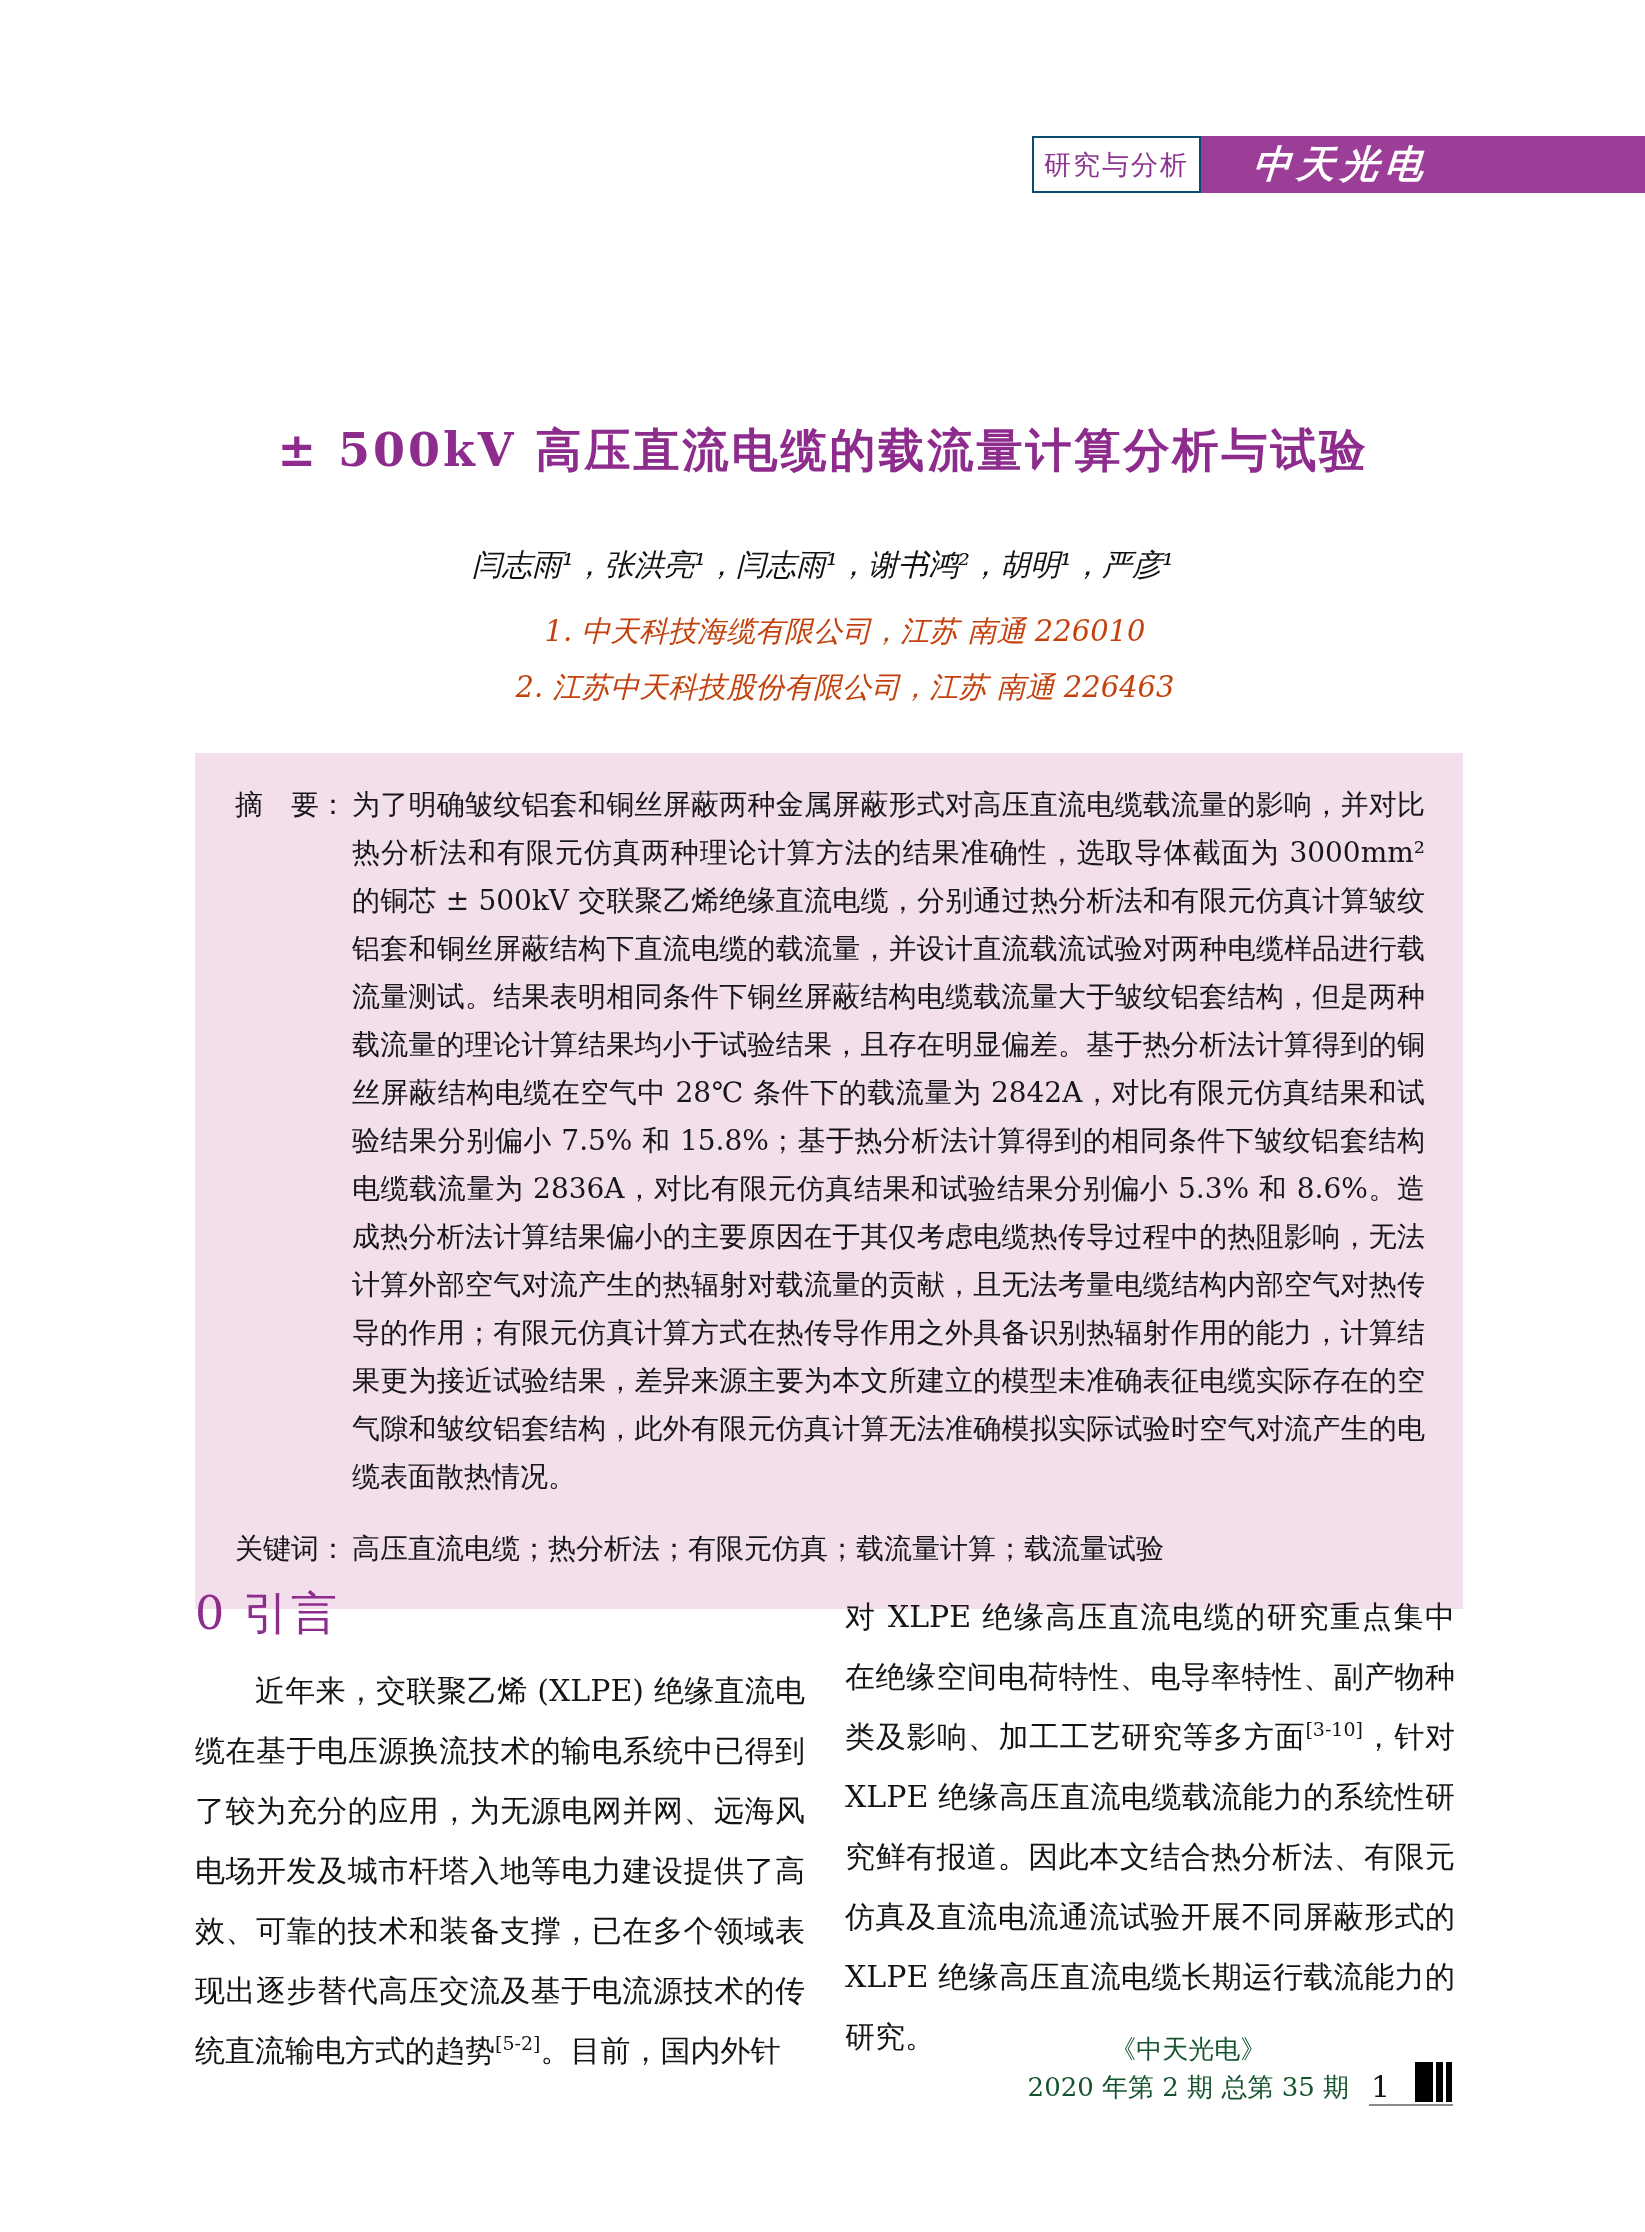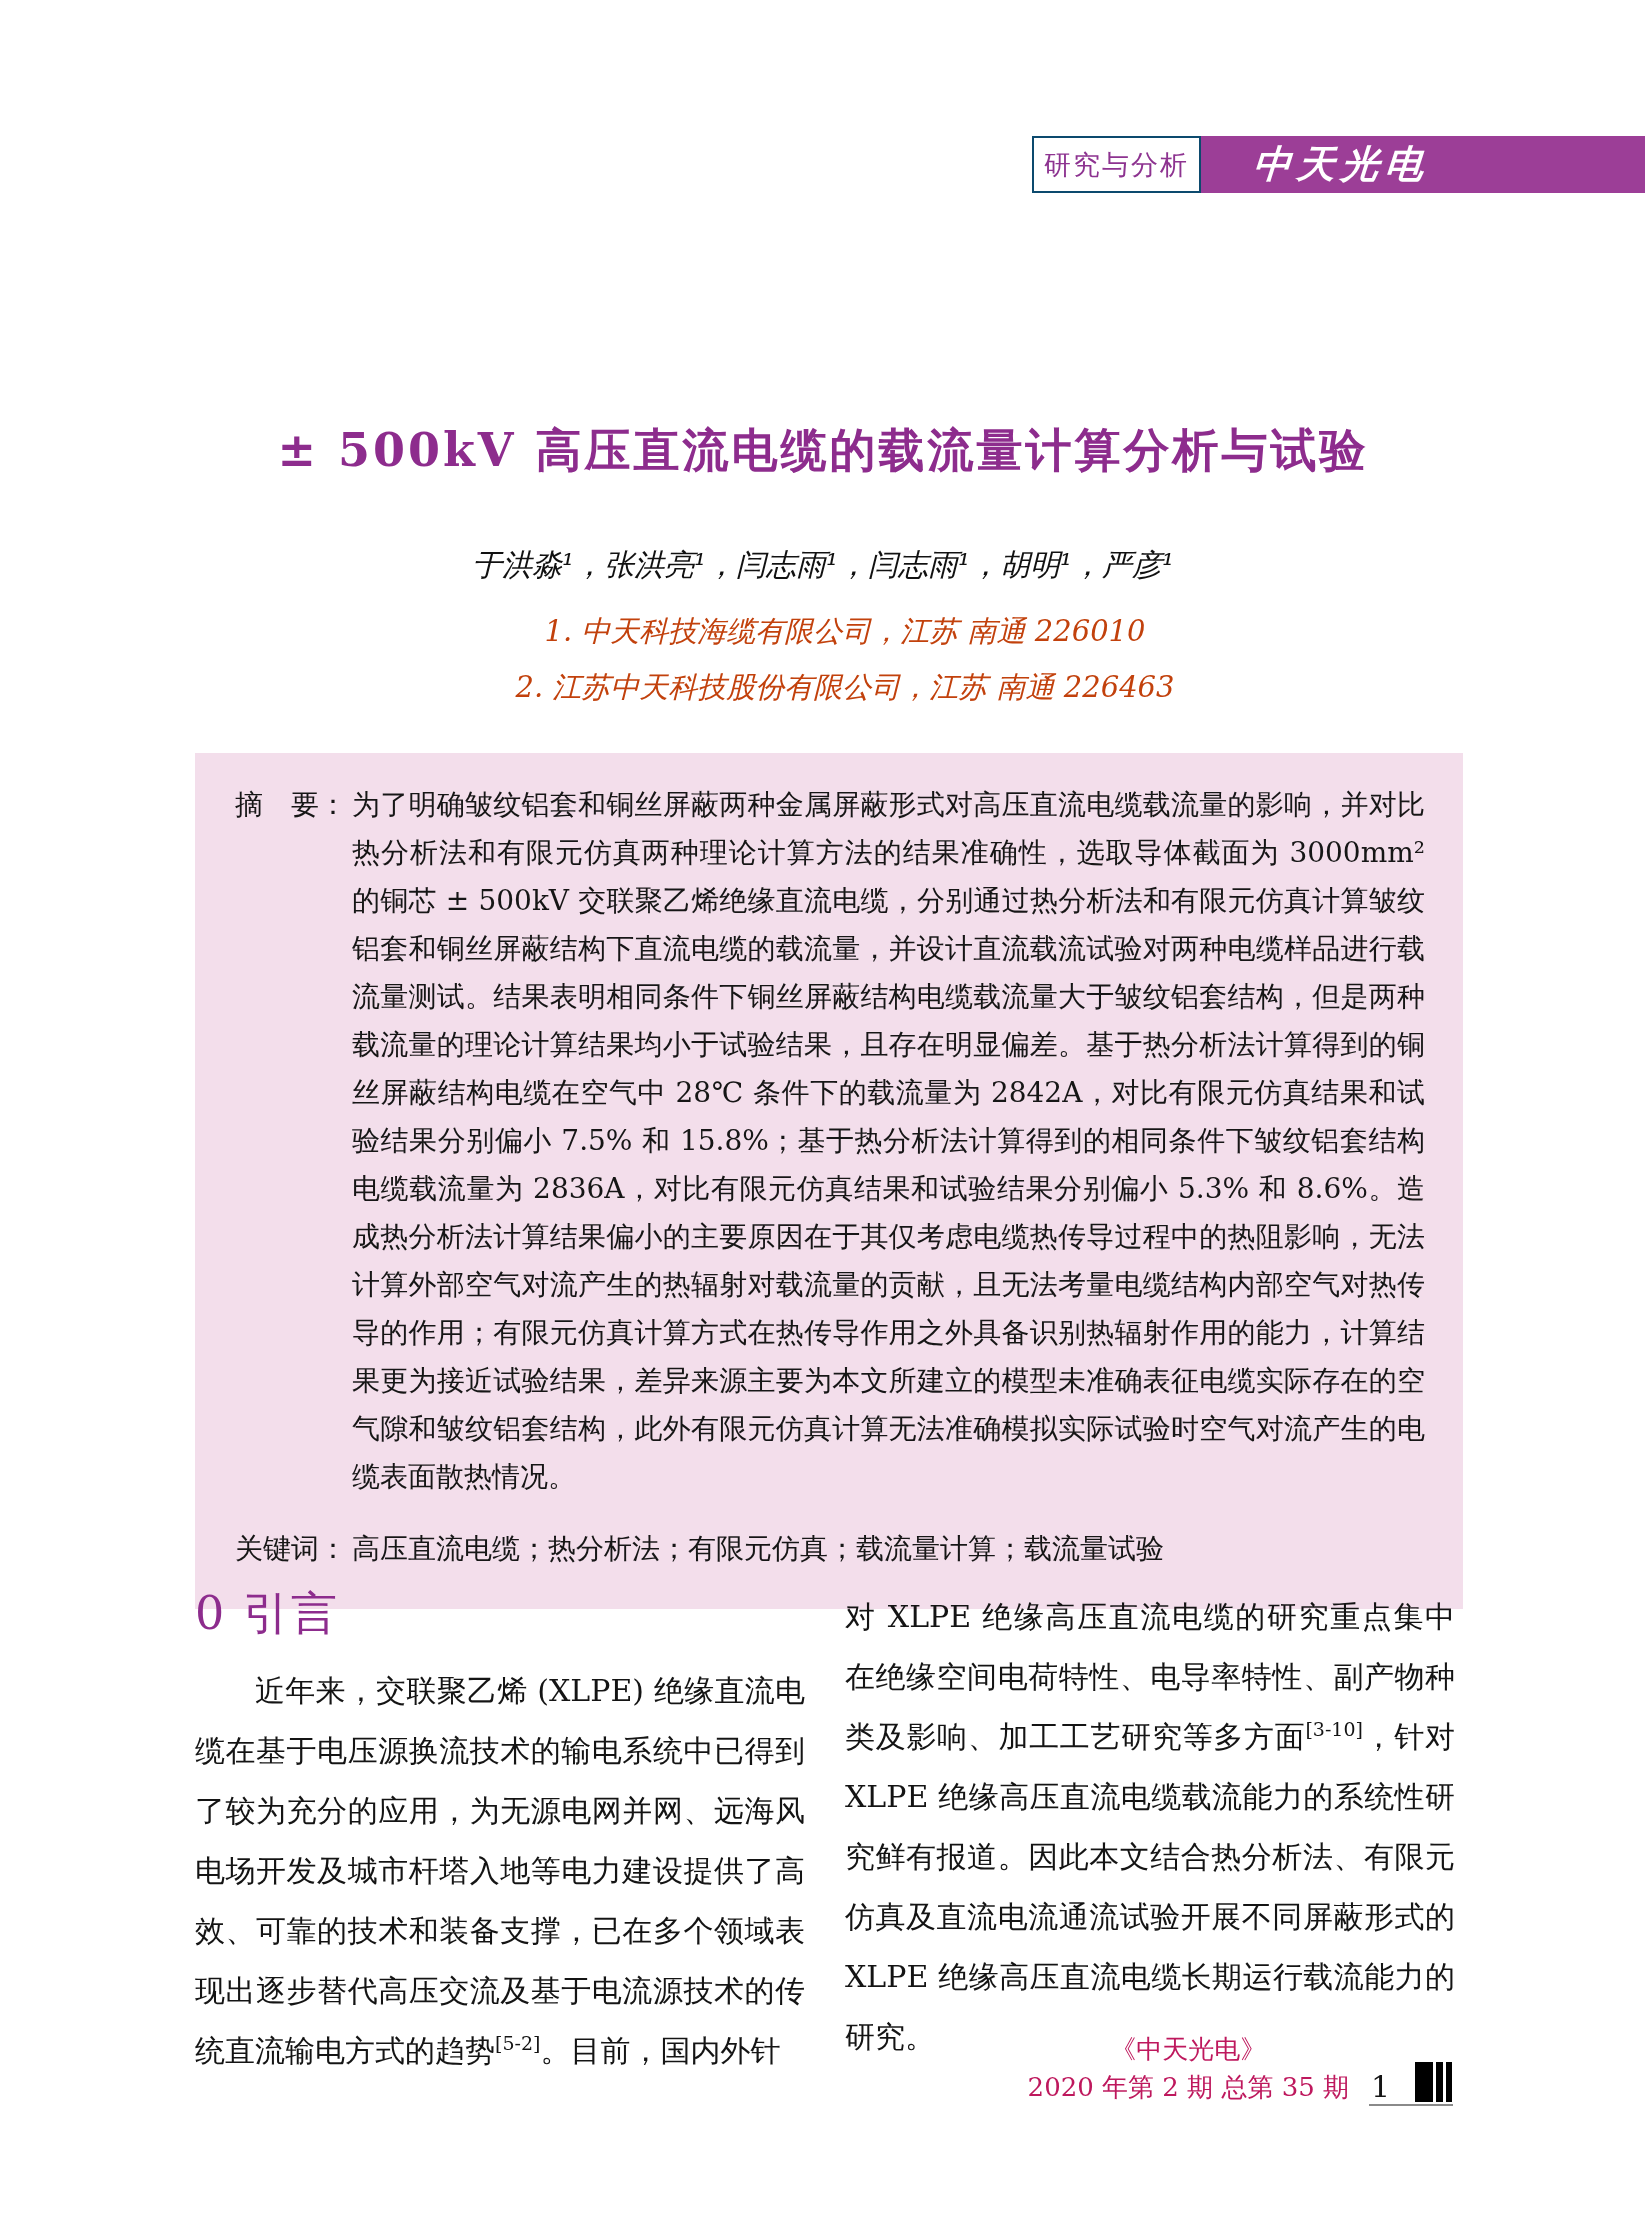--- a/index.html
+++ b/index.html
@@ -90,21 +90,21 @@
   .indent-first{text-indent:2em;}
   sup.cite{font-size:19px;line-height:0;}
 
   
   .footer{
     position:absolute;top:2030px;right:193px;
     display:flex;align-items:flex-end;gap:20px;
   }
   .footer-meta{
     text-align:center;
-    font-size:26px;line-height:38px;color:#be185d;
+    font-size:26px;line-height:38px;color:#14532d;
   }
   .page-marker{
     box-sizing:border-box;
     width:84px;
     display:flex;align-items:flex-end;justify-content:space-between;
     border-bottom:2px solid #8a8a8a;
     padding:0 1px 2px 2px;
   }
   .page-num{font-size:30px;line-height:30px;color:#141414;}
   .bars{display:flex;align-items:flex-end;gap:3px;height:40px;}
@@ -120,21 +120,21 @@
   <div class="header-bar">
     <div class="header-tag-box">
       <span>研究与分析</span>
     </div>
     <div class="header-brand-box">
       <span class="header-brand-text">中天光电</span>
     </div>
   </div>
 
   <div class="paper-title">± 500kV 高压直流电缆的载流量计算分析与试验</div>
-  <div class="authors-line">于洪淼¹，张洪亮¹，闫志雨¹，闫志雨¹，胡明¹，严彦¹</div>
+  <div class="authors-line">闫志雨¹，张洪亮¹，闫志雨¹，谢书鸿²，胡明¹，严彦¹</div>
   <div class="affiliations">
     <div>1. 中天科技海缆有限公司，江苏 南通 226010</div>
     <div>2. 江苏中天科技股份有限公司，江苏 南通 226463</div>
   </div>
 
   <div class="abstract-box">
     <div class="abstract-row">
       <div class="flow-label">摘　要：</div>
       <div class="flow-text">为了明确皱纹铝套和铜丝屏蔽两种金属屏蔽形式对高压直流电缆载流量的影响，并对比热分析法和有限元仿真两种理论计算方法的结果准确性，选取导体截面为 3000mm² 的铜芯 ± 500kV 交联聚乙烯绝缘直流电缆，分别通过热分析法和有限元仿真计算皱纹铝套和铜丝屏蔽结构下直流电缆的载流量，并设计直流载流试验对两种电缆样品进行载流量测试。结果表明相同条件下铜丝屏蔽结构电缆载流量大于皱纹铝套结构，但是两种载流量的理论计算结果均小于试验结果，且存在明显偏差。基于热分析法计算得到的铜丝屏蔽结构电缆在空气中 28℃ 条件下的载流量为 2842A，对比有限元仿真结果和试验结果分别偏小 7.5% 和 15.8%；基于热分析法计算得到的相同条件下皱纹铝套结构电缆载流量为 2836A，对比有限元仿真结果和试验结果分别偏小 5.3% 和 8.6%。造成热分析法计算结果偏小的主要原因在于其仅考虑电缆热传导过程中的热阻影响，无法计算外部空气对流产生的热辐射对载流量的贡献，且无法考量电缆结构内部空气对热传导的作用；有限元仿真计算方式在热传导作用之外具备识别热辐射作用的能力，计算结果更为接近试验结果，差异来源主要为本文所建立的模型未准确表征电缆实际存在的空气隙和皱纹铝套结构，此外有限元仿真计算无法准确模拟实际试验时空气对流产生的电缆表面散热情况。</div>
     </div>

